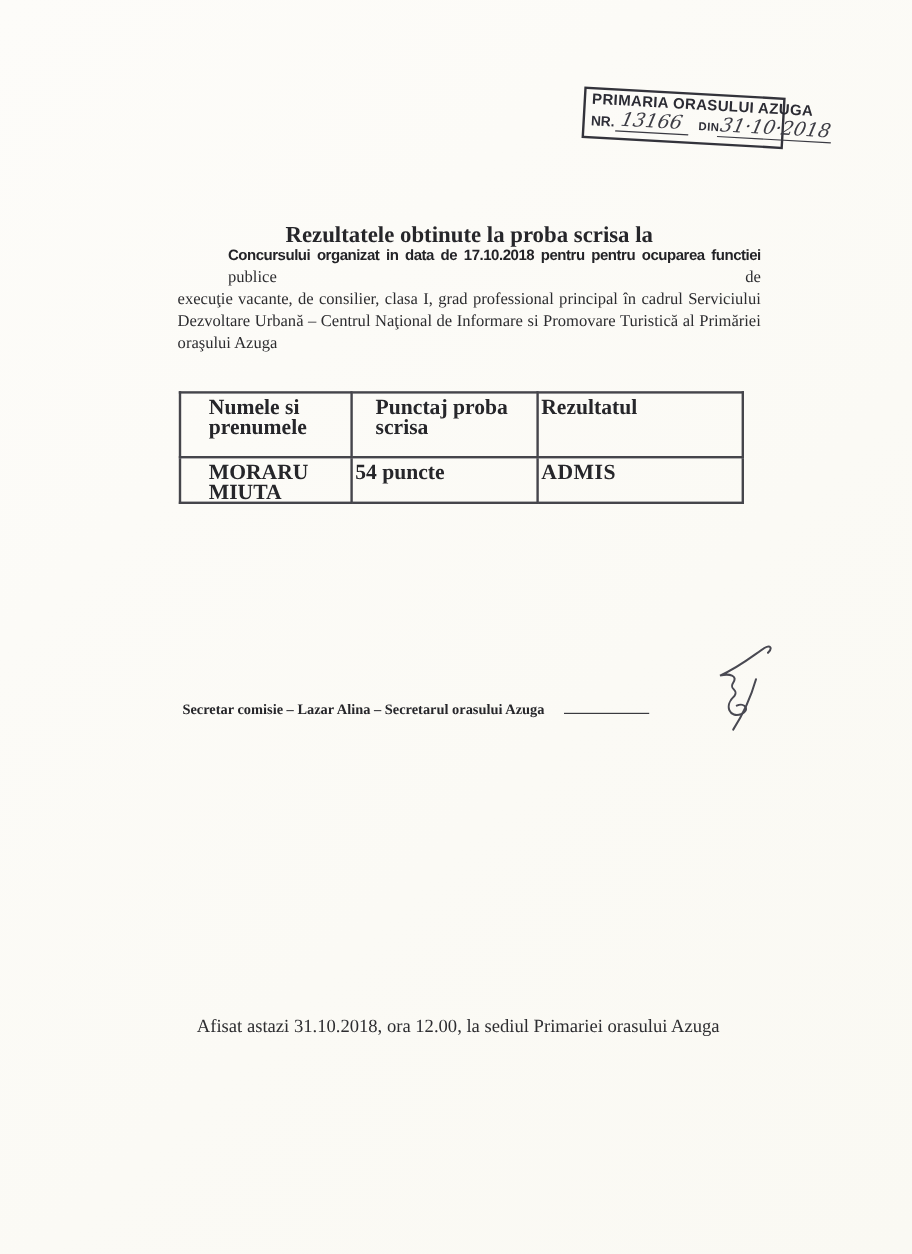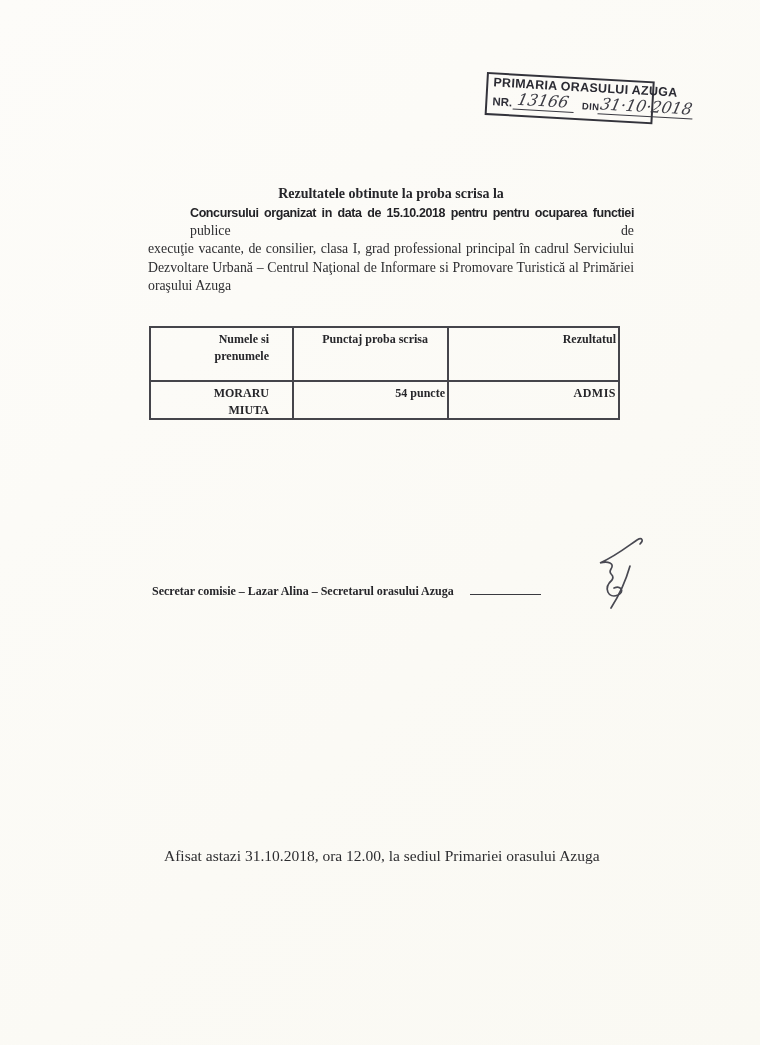--- a/index.html
+++ b/index.html
@@ -35,42 +35,42 @@
   .hw-nr { font-size:16px; border-bottom:1.6px solid #3a3a42; padding:0 7px 1px 3px; margin-left:2px; }
   .stamp-din {
     font-family:"Liberation Sans",sans-serif; font-weight:bold;
     font-size:9.5px; letter-spacing:0.4px; margin:0 0 2px 7px;
   }
   .hw-date { font-size:16px; border-bottom:1.6px solid #3a3a42; padding:0 2px 1px 1px; }
 
   
   .doc-title {
     position:absolute; left:148px; top:186px; width:486px;
-    text-align:center; font-weight:bold; font-size:14px; color:#26262a;
+    text-align:center; font-weight:bold; font-size:19px; color:#26262a;
   }
   .doc-paragraph {
     position:absolute; left:148px; top:204px; width:486px;
     font-size:13.8px; line-height:18.2px; color:#2d2d30;
   }
   .p-line { text-align:justify; text-align-last:justify; }
   .p-line.first { padding-left:42px; }
   .p-line.last { text-align:center; text-align-last:left; }
   .bold-intro {
     font-family:"Liberation Sans",sans-serif; font-weight:bold;
     font-size:12.5px; letter-spacing:-0.4px; color:#232327;
   }
 
   
   .results-table {
     position:absolute; left:149px; top:326px;
     border-collapse:collapse; font-weight:bold; color:#26262a;
   }
   .results-table th, .results-table td {
-    border:2px solid #45454b; vertical-align:top; text-align:right;
-    font-size:12px; line-height:16.5px; padding:3px 2px 0 2px;
+    border:2px solid #45454b; vertical-align:top; text-align:left;
+    font-size:18px; line-height:16.5px; padding:3px 2px 0 2px;
   }
   .results-table th { height:49px; font-weight:bold; }
   .results-table td { height:31px; }
   .col-name  { width:137px; }
   .col-score { width:149px; }
   .col-res   { width:165px;margin-left:24px; }
   .cell-inner-narrow { max-width:95px;  margin:0 auto; }
   .cell-inner-mid    { max-width:115px; margin:0 auto; }
   .result-cell { font-size:13.5px; letter-spacing:0.5px; padding-top:4px; }
 
@@ -97,21 +97,21 @@
       <span class="stamp-nr">NR.</span>
       <span class="hw hw-nr">13166</span>
       <span class="stamp-din">DIN</span>
       <span class="hw hw-date">31·10·2018</span>
     </div>
   </div>
 
   <div class="doc-title">Rezultatele obtinute la proba scrisa la</div>
 
   <div class="doc-paragraph">
-    <div class="p-line first"><span class="bold-intro">Concursului organizat in data de 15.10.2018 pentru pentru ocuparea functiei</span> <span>publice de</span></div>
+    <div class="p-line first"><span class="bold-intro">Concursului organizat in data de 17.10.2018 pentru pentru ocuparea functiei</span> <span>publice de</span></div>
     <div class="p-line">execuţie vacante, de consilier, clasa I, grad professional principal în cadrul Serviciului</div>
     <div class="p-line">Dezvoltare Urbană – Centrul Naţional de Informare si Promovare Turistică al Primăriei</div>
     <div class="p-line last">oraşului Azuga</div>
   </div>
 
   <table class="results-table">
     <tbody>
         <tr>
       <th class="col-name">
         <div class="cell-inner-narrow">Numele si prenumele</div>

